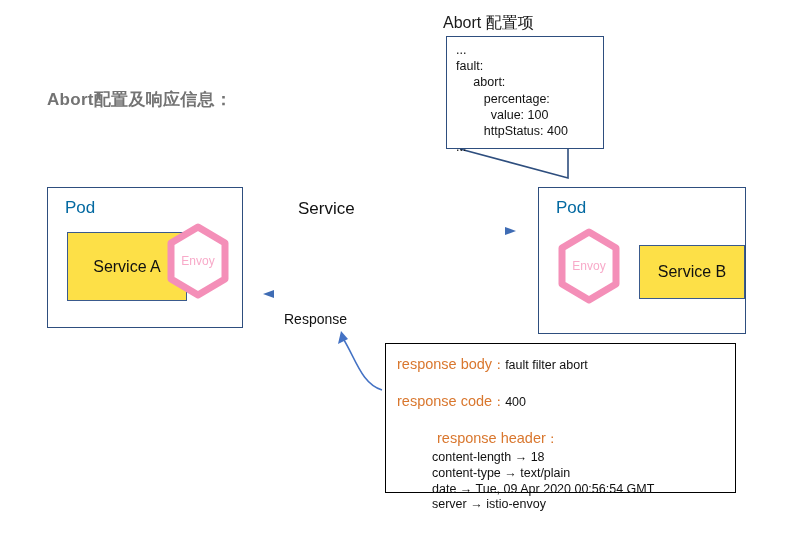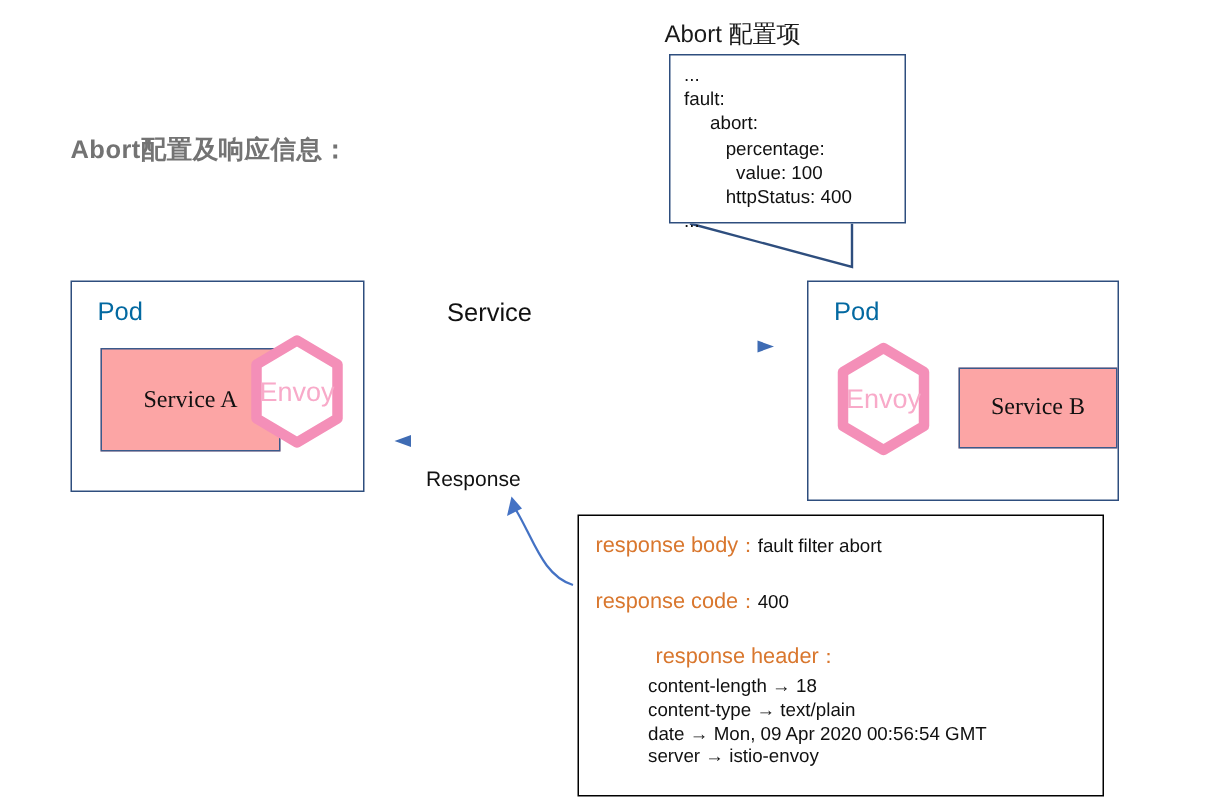--- a/index.html
+++ b/index.html
@@ -79,48 +79,47 @@
     position: absolute;
     left: 17px;
     top: 10px;
     font-size: 17px;
     color: #0369a1;
   }
 
   
   .service-box {
     position: absolute;
-    background: #fca5a5;
+    background: #fde047;
     border: 1.2px solid #3a5a8c;
     box-sizing: border-box;
     display: flex;
     align-items: center;
     justify-content: center;
     font-size: 16px;
     color: #111111;
-    font-family: Liberation Serif, serif;
   }
   #service-a { left: 19px; top: 44px; width: 120px; height: 69px; }
   #service-b { left: 100px; top: 57px; width: 106px; height: 54px; }
 
   
   .envoy-hex {
     position: absolute;
     width: 66px;
     height: 76px;
   }
   .envoy-hex svg { display: block; }
   .envoy-hex .envoy-text {
     position: absolute;
     left: 0; top: 0;
     width: 66px; height: 76px;
     display: flex;
     align-items: center;
     justify-content: center;
-    font-size: 18px;
+    font-size: 12px;
     color: #f8aac9;
   }
   #envoy-left  { left: 165px; top: 223px; z-index: 3; }
   #envoy-right { left: 556px; top: 228px; z-index: 3; }
 
   
   #arrows { left: 0; top: 0; width: 803px; height: 540px; z-index: 5; pointer-events: none; }
 
   
   #request-label {
@@ -134,21 +133,21 @@
     top: 311px;
     font-size: 14px;
     color: #111111;
   }
 
   
   #response-box {
     left: 385px;
     top: 343px;
     width: 351px;
-    height: 188px;
+    height: 150px;
     border: 1.6px solid #000000;
     background: #ffffff;
     box-sizing: border-box;
     z-index: 6;
   }
   .resp-line { position: absolute; white-space: nowrap; }
   .resp-key {
     color: #d9772e;
     font-size: 14.5px;
   }
@@ -262,17 +261,17 @@
     <div class="resp-line" id="resp-code-line">
       <span class="resp-key">response code</span><span class="resp-sep">：</span><span class="resp-val">400</span>
     </div>
 
     <div class="resp-line" id="resp-header-line">
       <span class="resp-key">response header</span><span class="resp-sep">：</span>
     </div>
 
     <div id="resp-header-items">content-length → 18
 content-type → text/plain
-date → Mon, 09 Apr 2020 00:56:54 GMT
+date → Tue, 09 Apr 2020 00:56:54 GMT
 server → istio-envoy</div>
   </div>
 
 </div>
 
 </body></html>

